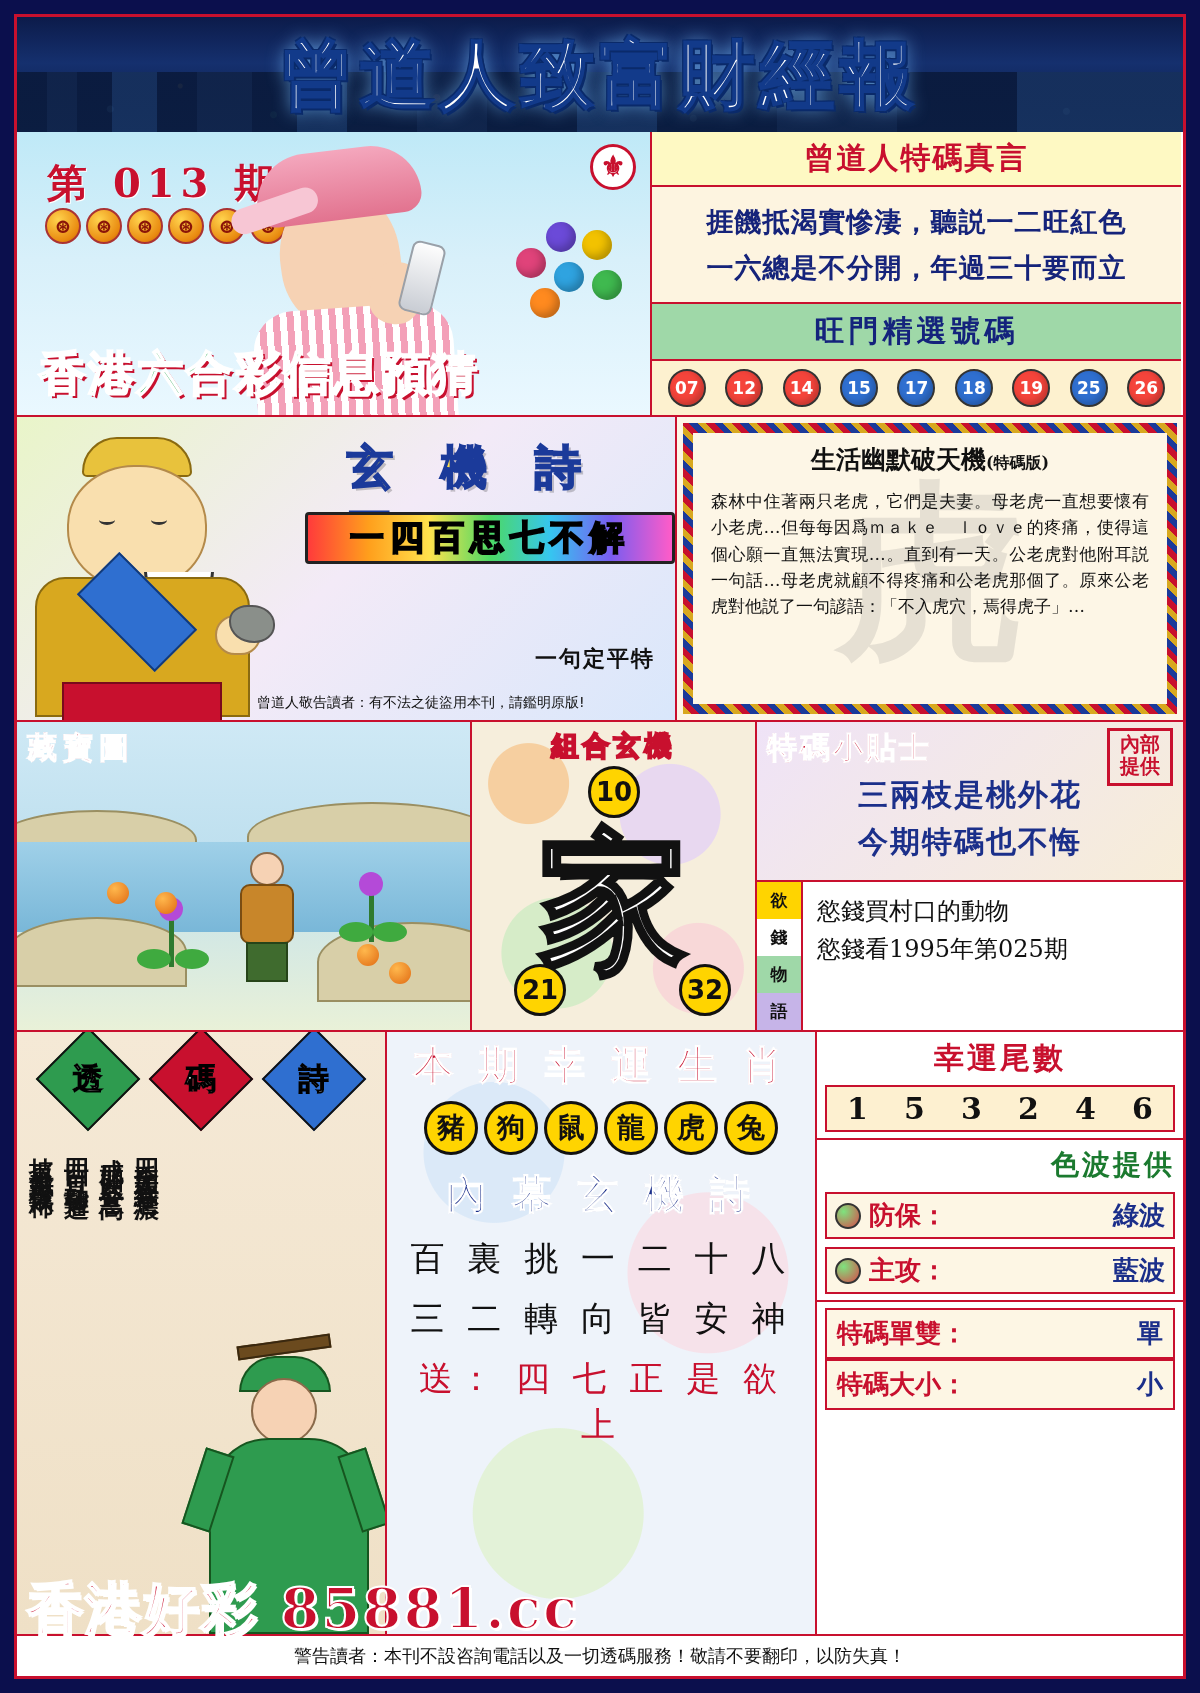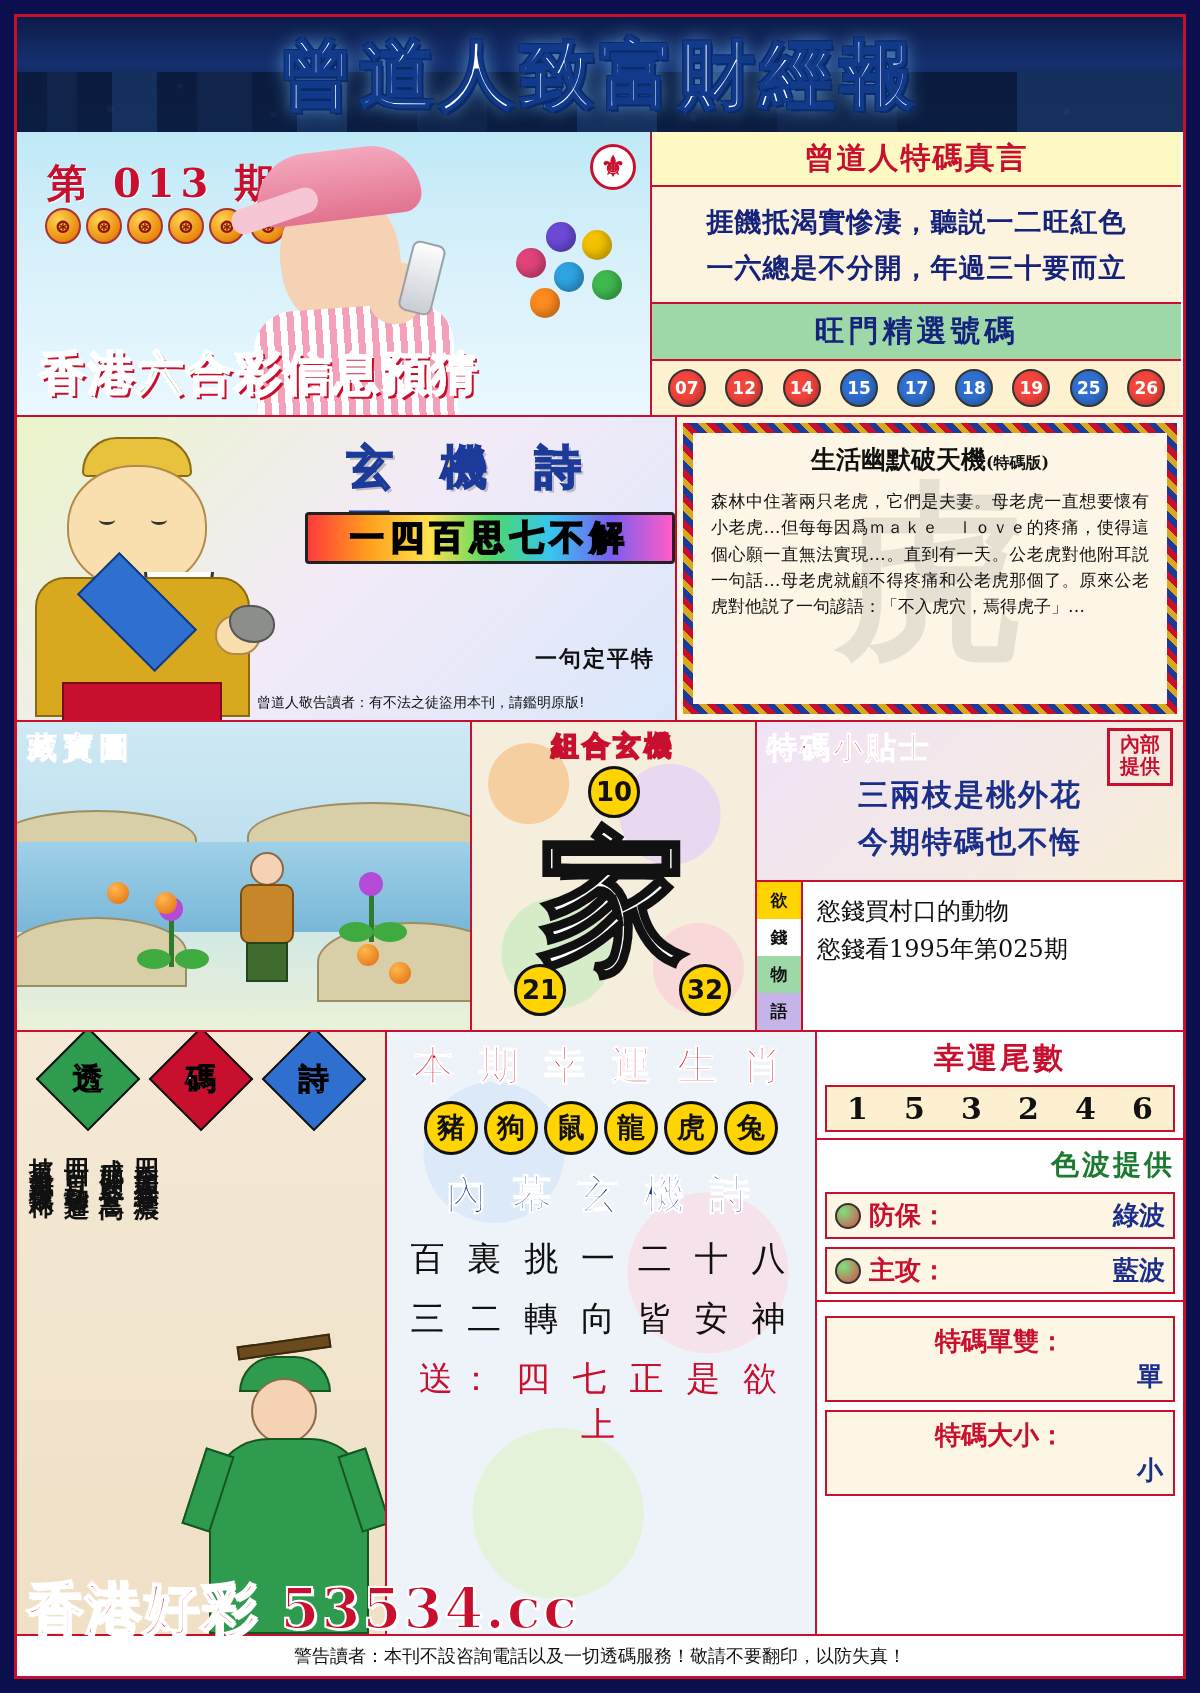--- a/index.html
+++ b/index.html
@@ -447,21 +447,21 @@
   }
   .wave-label {
     font-family:"DejaVu Serif", serif; font-weight:bold; font-size:26px; color:#c8102e;
   }
   .wave-val {
     font-family:"DejaVu Serif", serif; font-weight:bold; font-size:26px; color:#1b2f8a;
     margin-left:auto;
   }
   .kv-row {
     display:flex; align-items:center; border:2px solid #c8102e; background:#fdf6e4;
-    padding:6px 10px; margin-top:8px;flex-direction:column;
+    padding:6px 10px; 
   }
   .kv-k { font-family:"DejaVu Serif", serif; font-weight:bold; font-size:26px; color:#c8102e; }
   .kv-v { font-family:"DejaVu Serif", serif; font-weight:bold; font-size:26px; color:#1b2f8a; margin-left:auto; }
 
   
   .footer {
     height:42px; background:#fff; border-top:2px solid #c8102e;
     display:flex; align-items:center; justify-content:center;
     font-family:"DejaVu Serif", serif; font-size:18px; color:#111;
   }
@@ -718,15 +718,15 @@
             <span class="kv-v">小</span>
           </div>
         </div>
       </div>
     </div>
 
     <div class="footer">
       <span>警告讀者：本刊不設咨詢電話以及一切透碼服務！敬請不要翻印，以防失真！</span>
     </div>
 
-    <div class="watermark-big">香港好彩 53534.cc</div>
+    <div class="watermark-big">香港好彩 85881.cc</div>
   </div>
 </div>
 
 </body></html>

